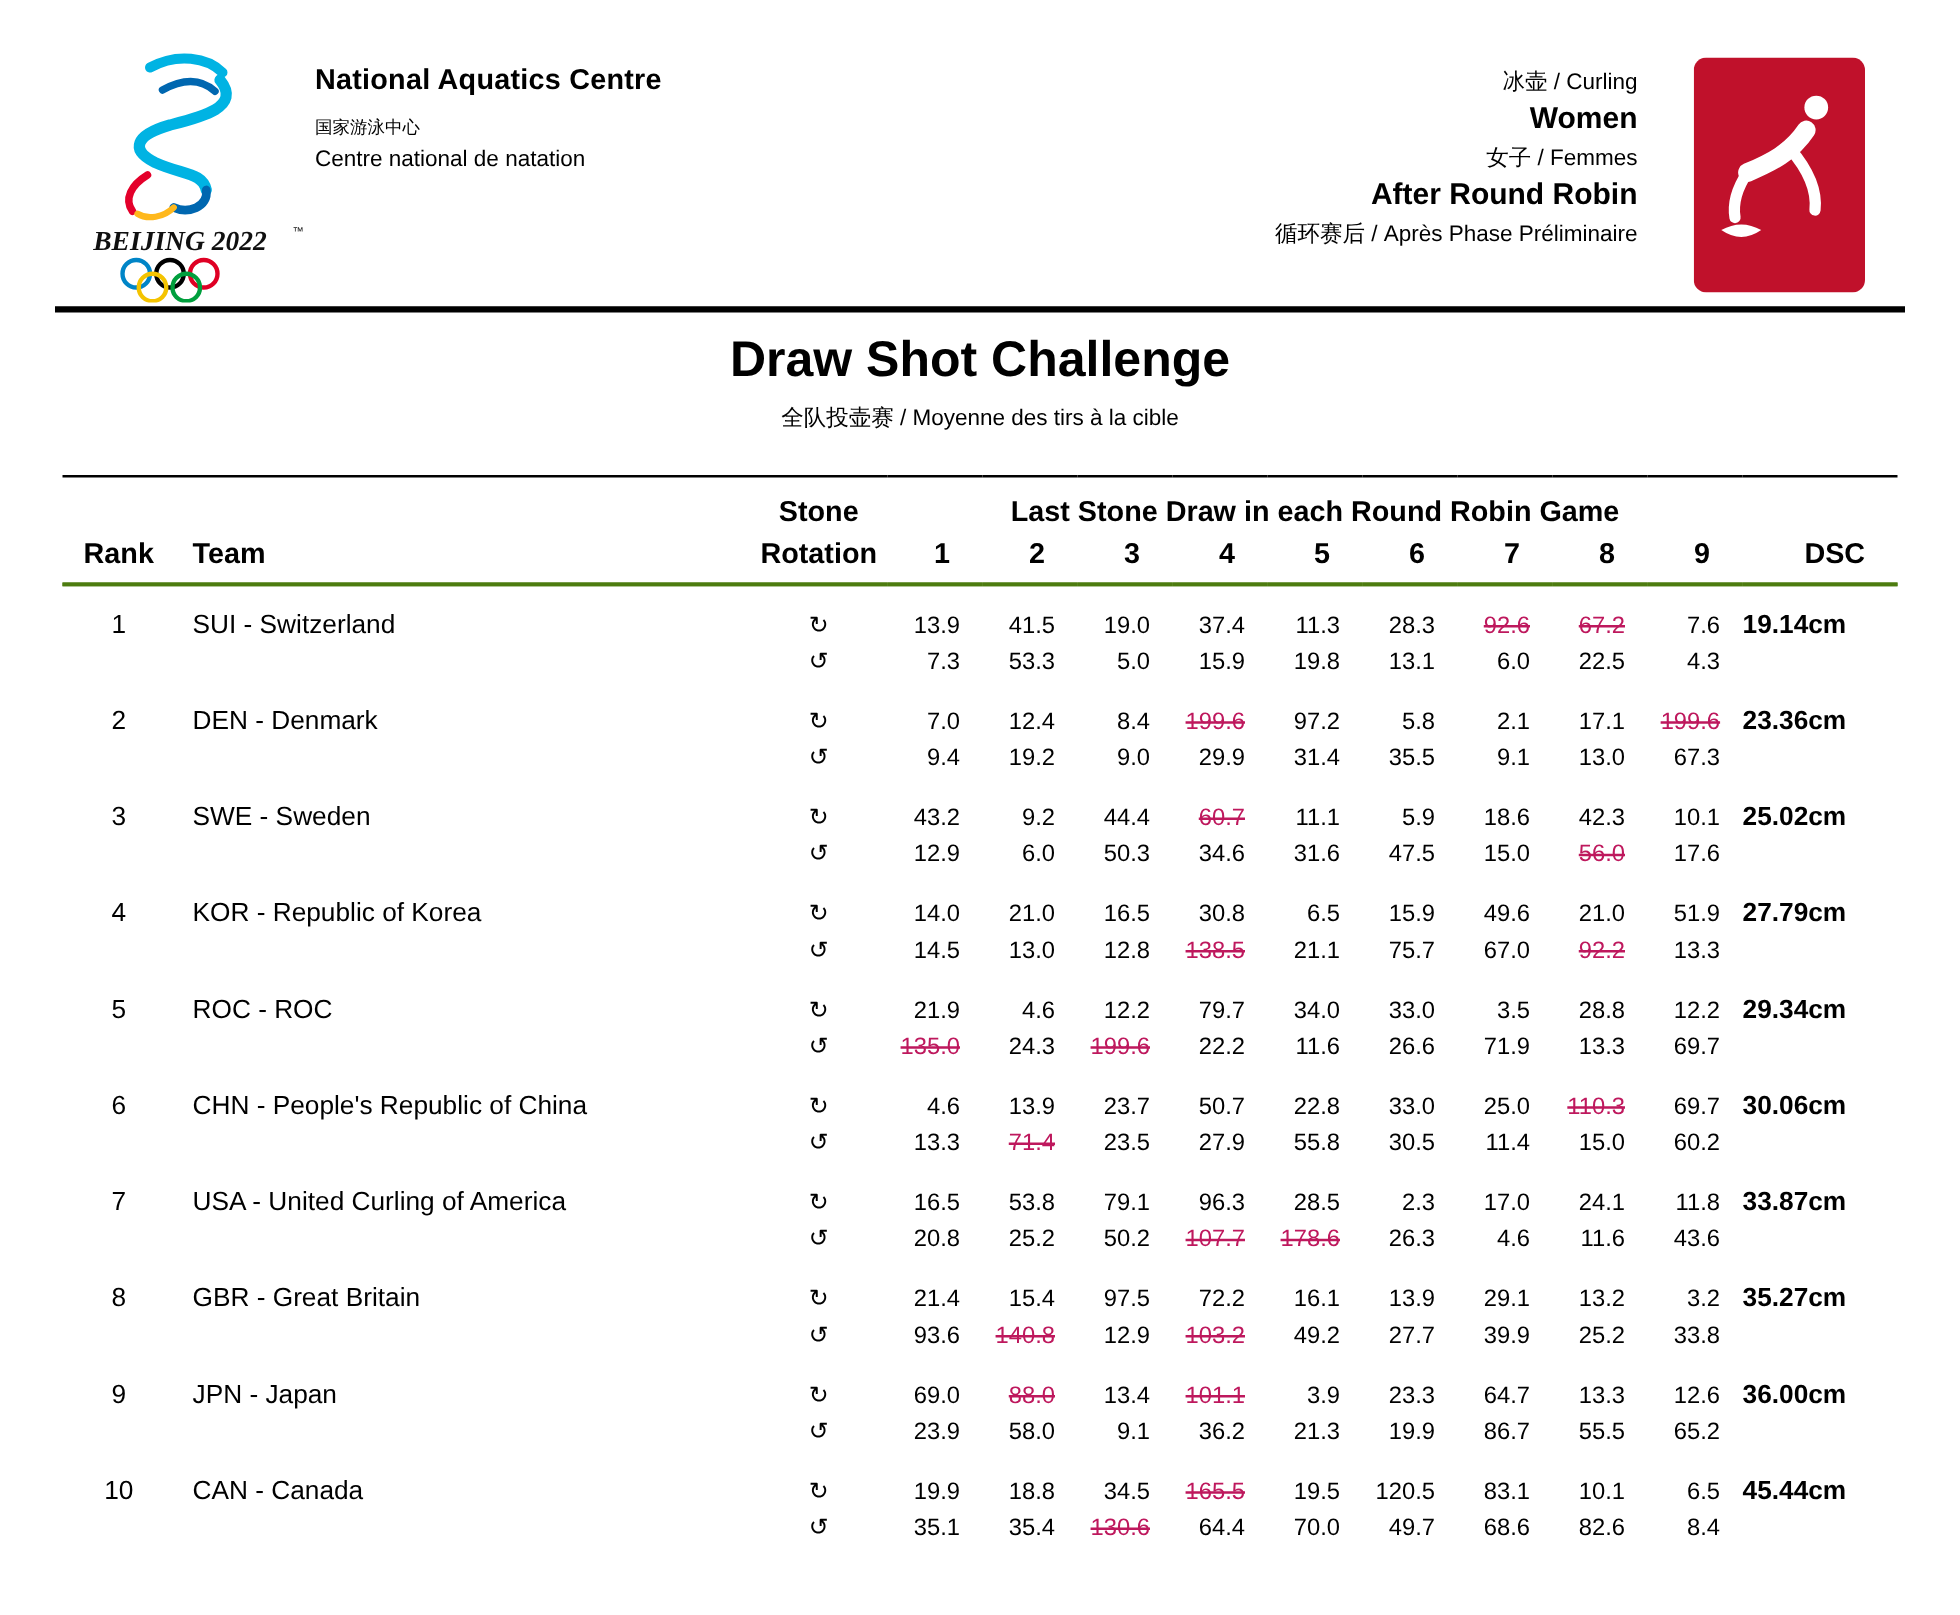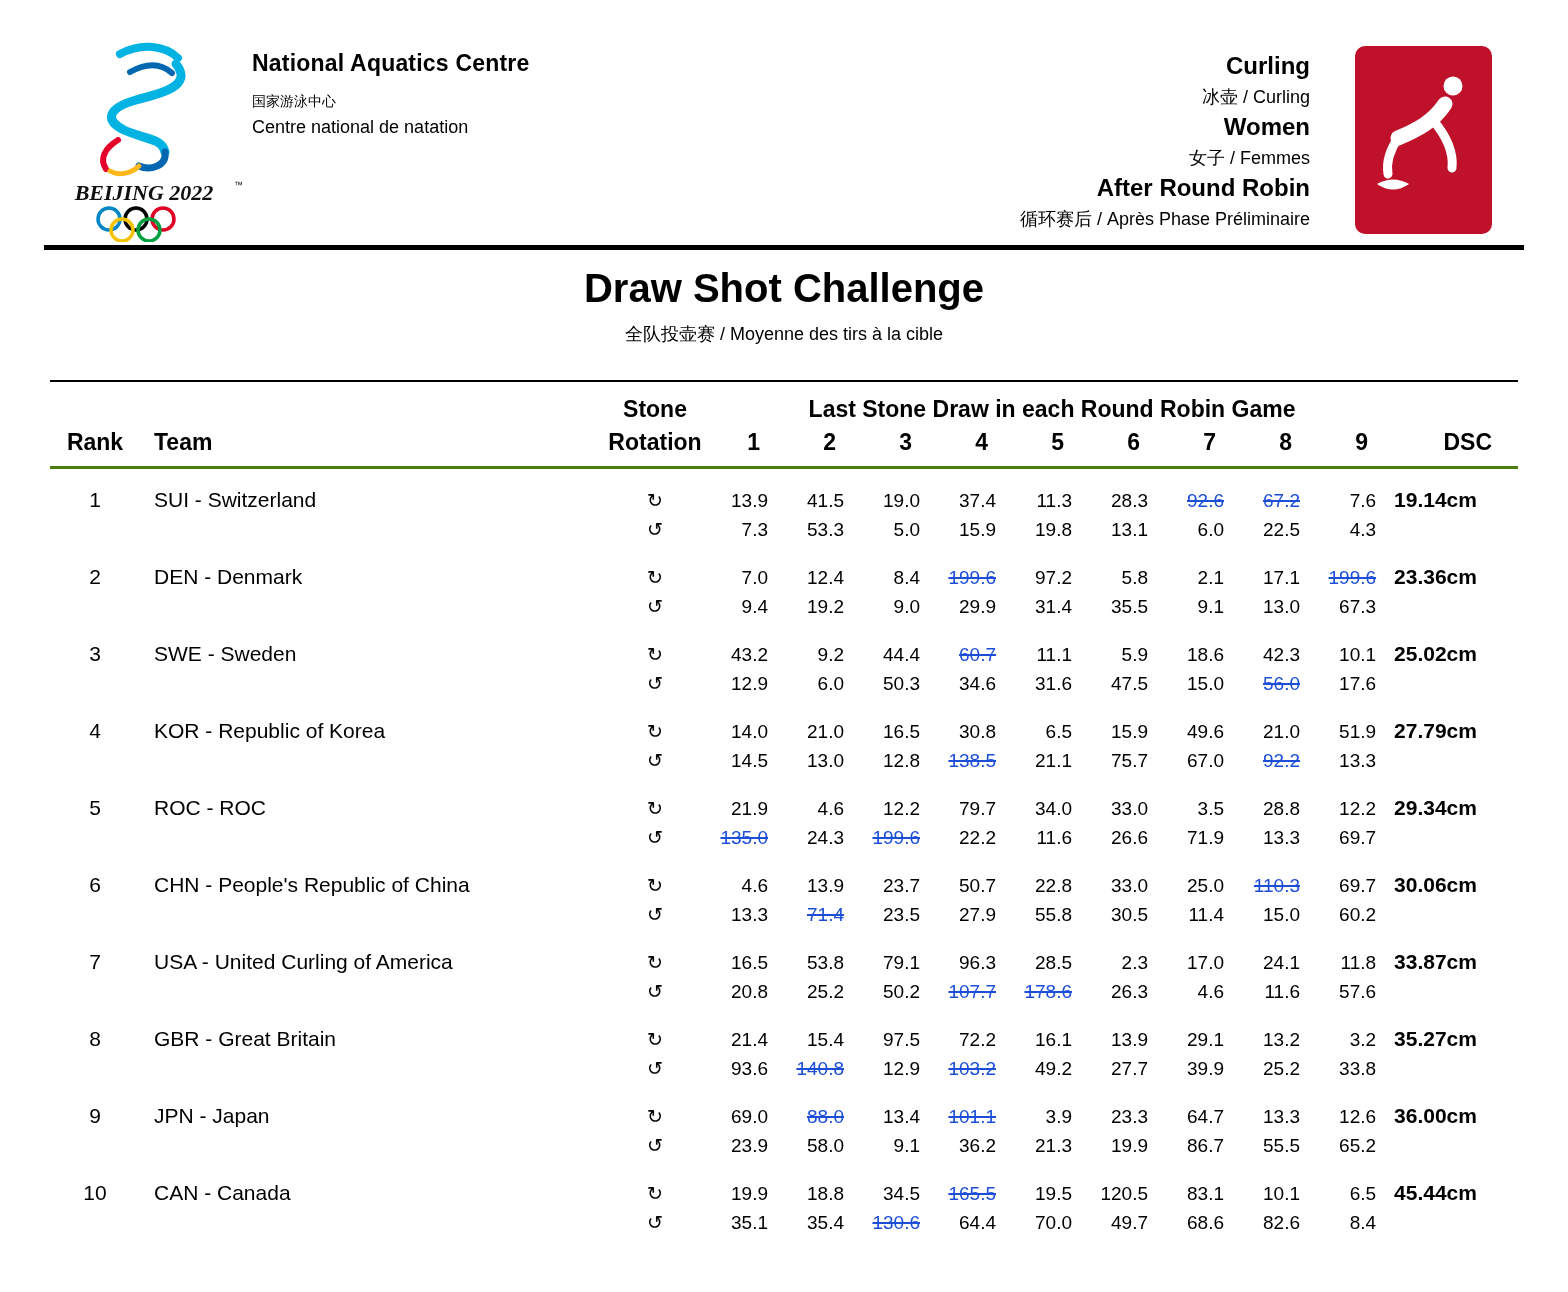--- a/index.html
+++ b/index.html
@@ -53,21 +53,21 @@
   th.h-dsc  { text-align:right; padding-right:26px; }
 
   tbody td { font-size:19px; vertical-align:bottom; }
   tr.row-first td  { padding-top:19px; padding-bottom:3px; }
   tr.row-second td { padding-top:3px;  padding-bottom:5px; }
   td.rank { text-align:center; font-size:21px; }
   td.team { text-align:left; padding-left:14px; font-size:21px; }
   td.rot  { text-align:center; padding-left:20px; font-size:19px; }
   td.val  { text-align:right; padding-right:18px; }
   td.dsc  { text-align:left; padding-right:26px; font-size:21px; font-weight:bold; }
-  td.val.struck { color:#1d4ed8; text-decoration:line-through; text-decoration-thickness:1.5px; }
+  td.val.struck { color:#be185d; text-decoration:line-through; text-decoration-thickness:1.5px; }
 </style>
 </head>
 <body>
 
 <div class="page">
 
   <div class="doc-header">
 
     <div class="logo-block">
       <svg viewBox="0 0 198 202" width="198" height="202">
@@ -91,21 +91,20 @@
       </svg>
     </div>
 
     <div class="venue-block">
       <div class="venue-name">National Aquatics Centre</div>
       <div class="venue-zh">国家游泳中心</div>
       <div class="venue-fr">Centre national de natation</div>
     </div>
 
     <div class="event-block">
-      <div class="event-main">Curling</div>
       <div class="event-sub">冰壶 / Curling</div>
       <div class="event-main">Women</div>
       <div class="event-sub">女子 / Femmes</div>
       <div class="event-main">After Round Robin</div>
       <div class="event-sub">循环赛后 / Après Phase Préliminaire</div>
     </div>
 
     <div class="pictogram-block">
       <svg viewBox="0 0 137 188" width="137" height="188">
         <rect x="0" y="0" width="137" height="188" rx="10" fill="#c0112b"></rect>
@@ -368,21 +367,21 @@
           <td class="team"></td>
           <td class="rot">↺</td>
           <td class="val">20.8</td>
           <td class="val">25.2</td>
           <td class="val">50.2</td>
           <td class="val struck">107.7</td>
           <td class="val struck">178.6</td>
           <td class="val">26.3</td>
           <td class="val">4.6</td>
           <td class="val">11.6</td>
-          <td class="val">57.6</td>
+          <td class="val">43.6</td>
           <td class="dsc"></td>
         </tr>
         <tr class="row-first">
           <td class="rank">8</td>
           <td class="team">GBR - Great Britain</td>
           <td class="rot">↻</td>
           <td class="val">21.4</td>
           <td class="val">15.4</td>
           <td class="val">97.5</td>
           <td class="val">72.2</td>

